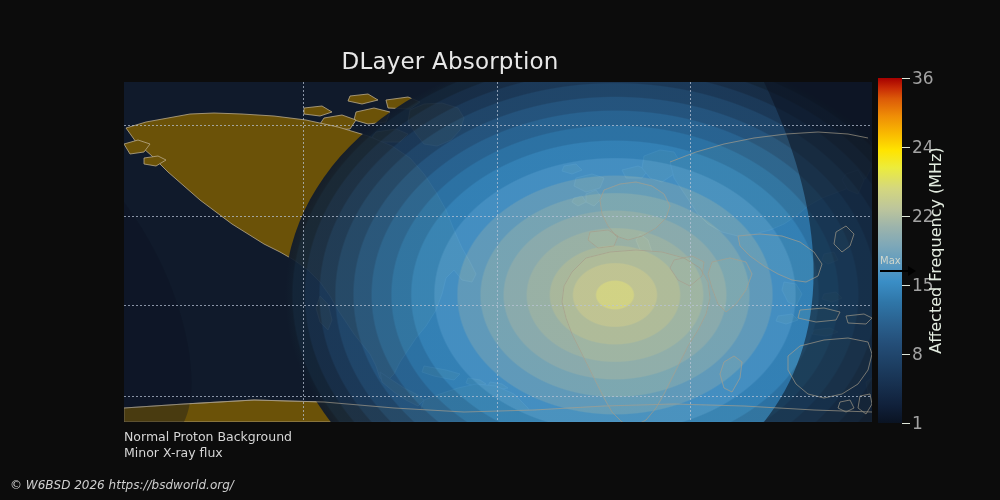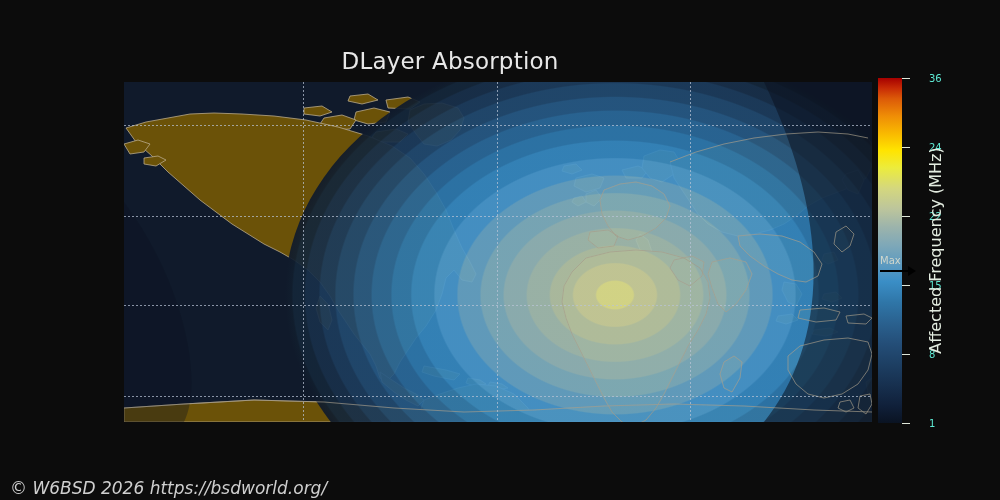--- a/index.html
+++ b/index.html
@@ -34,42 +34,42 @@
         background-image:linear-gradient(to bottom,#b9c4d6 0 2px,transparent 2px 4px);
         background-size:1px 4px;opacity:.72;}
 
   
   .cbar{
     position:absolute;left:878px;top:78px;width:24px;height:345px;
   }
   .cbar-fill{position:absolute;inset:0;}
   .cbar-ticks{position:absolute;left:902px;top:78px;width:60px;height:345px;}
   .ctk{position:absolute;left:0;height:1px;width:8px;background:#dfe7da;}
-  .ctl{position:absolute;left:27px;color:#5eead4;font-size:10px;
+  .ctl{position:absolute;left:10px;color:#a3a3a3;font-size:17px;
        transform:translateY(-50%);white-space:nowrap;}
   .cb-axis-label{
     position:absolute;left:915px;top:0;height:500px;width:40px;
     display:flex;align-items:center;justify-content:center;
   }
   .cb-axis-label span{
     transform:rotate(-90deg);white-space:nowrap;color:#e3ece0;font-size:16px;
   }
   .maxmark{position:absolute;left:0;width:46px;}
   .maxmark .mtxt{color:#cfd6cc;font-size:10px;line-height:10px;padding-left:2px;}
   .maxmark .marrow{position:relative;height:10px;}
   .maxmark .marrow .shaft{position:absolute;left:2px;top:4px;width:30px;height:2px;background:#000;}
   .maxmark .marrow .head{
     position:absolute;left:30px;top:0;width:0;height:0;
     border-top:5px solid transparent;border-bottom:5px solid transparent;
     border-left:8px solid #000;}
 
   
   .cap-left{position:absolute;left:124px;top:429px;color:#d6d6d6;font-size:12.5px;line-height:16px;}
   .cap-right{position:absolute;left:722px;top:433px;color:#d6d6d6;font-size:12.5px;}
-  .credit{position:absolute;left:10px;top:478px;color:#cfcfcf;font-size:17px;font-style:italic;}
+  .credit{position:absolute;left:10px;top:478px;color:#cfcfcf;font-size:12px;font-style:italic;}
 </style>
 </head>
 <body>
 
 <div id="root">
 
   <div class="title">DLayer Absorption</div>
 
   <div class="map-wrap">
 
@@ -294,15 +294,19 @@
     <div class="marrow">
       <div class="shaft"></div>
         <div class="head"></div>
     </div>
   </div>
 
   <div class="cb-axis-label">
     <span>Affected Frequency (MHz)</span>
   </div>
 
+  <div class="cap-left">
+    <div>Normal Proton Background</div>
+    <div>Minor X-ray flux</div>
+  </div>
   <div class="credit">© W6BSD 2026 https://bsdworld.org/</div>
 
 </div>
 
 </body></html>

